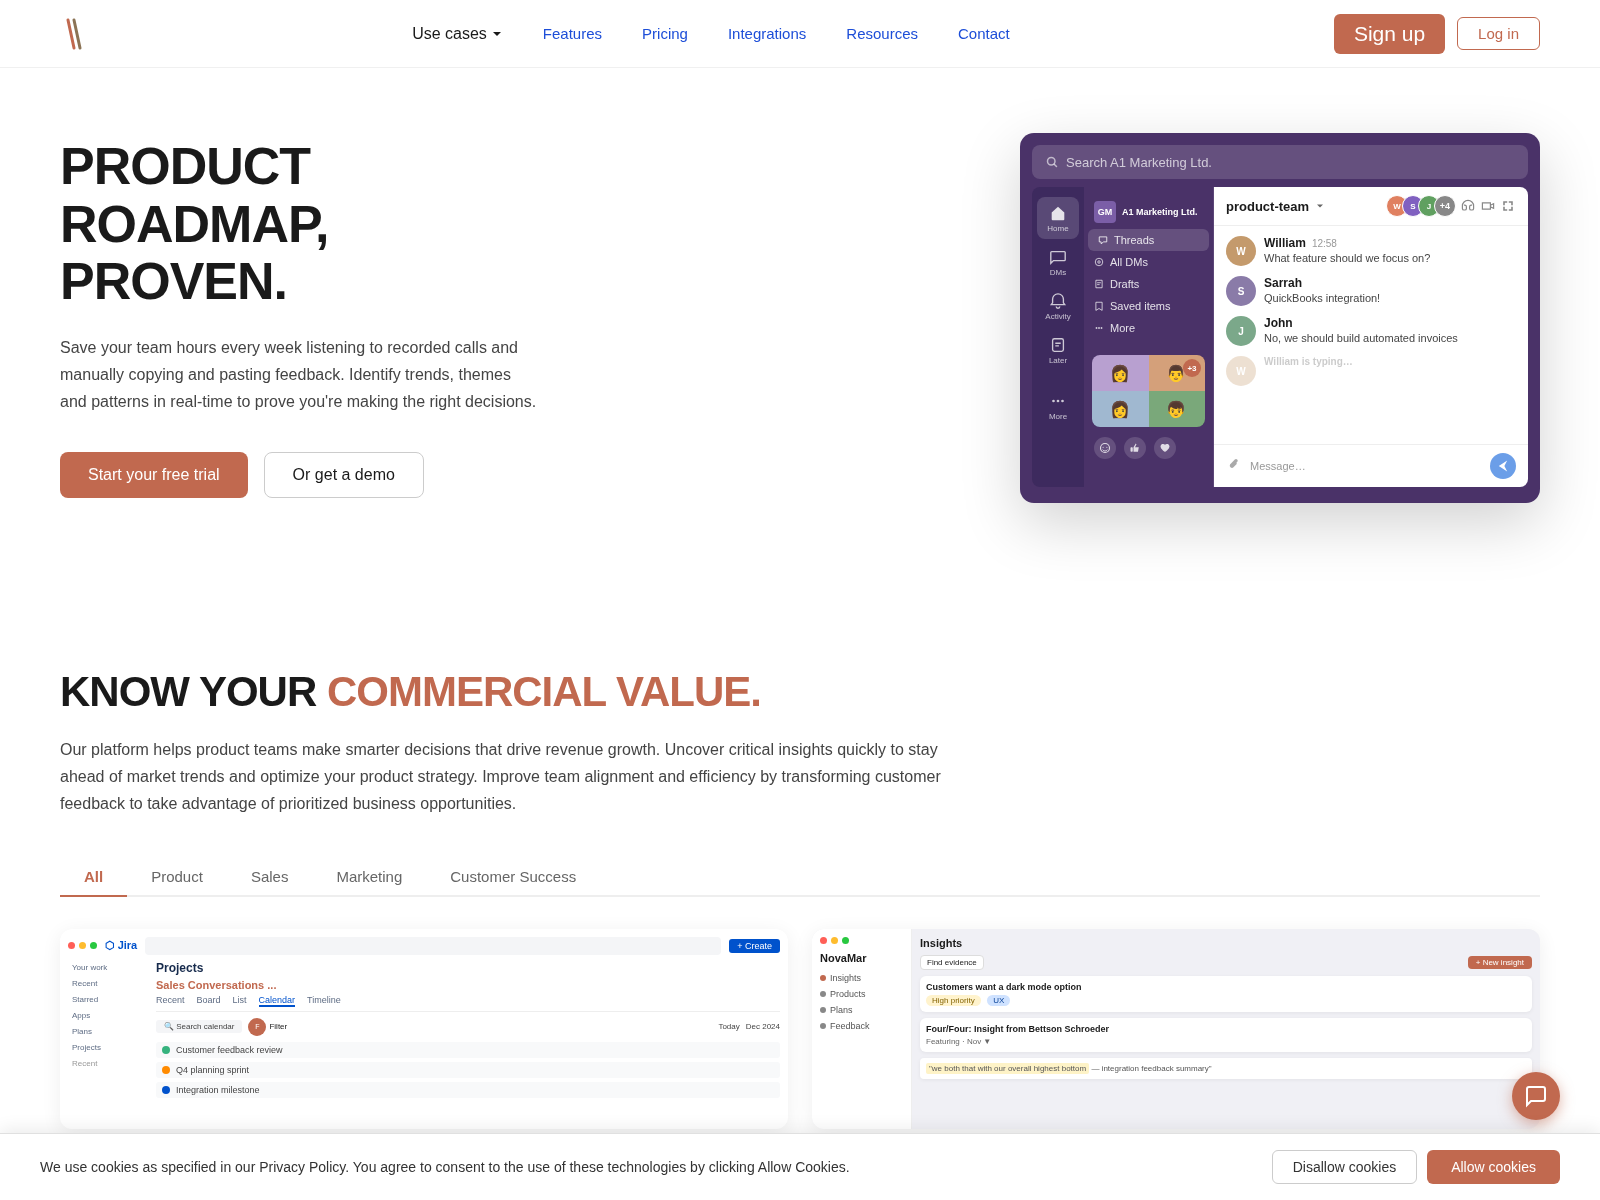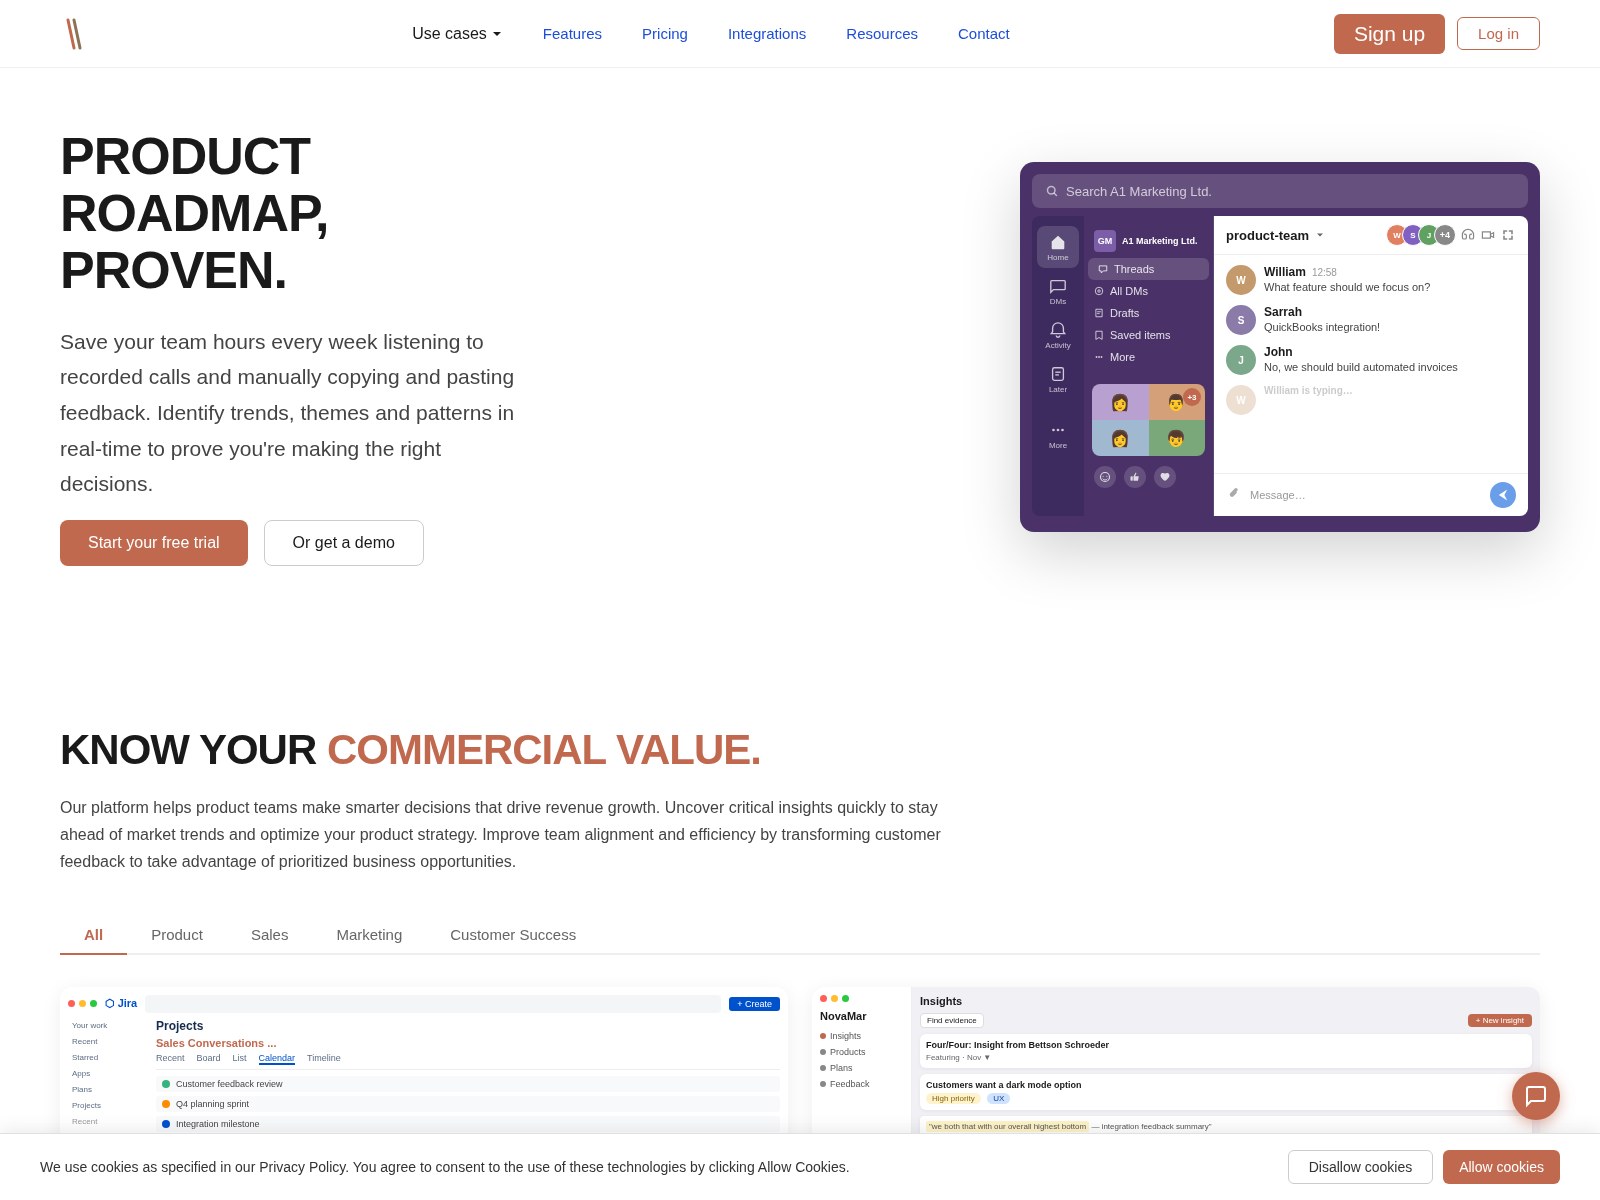--- a/index.html
+++ b/index.html
@@ -27,21 +27,21 @@
       border-radius: 6px; font-size: 15px; cursor: pointer; font-weight: 500;
     }
 
     
     .hero {
       display: flex; align-items: center; justify-content: space-between;
       padding: 60px 60px 80px 60px; min-height: 520px; gap: 40px;
     }
     .hero-left { flex: 0 0 480px; max-width: 480px; }
     .hero-title { font-size: 52px; font-weight: 800; line-height: 1.1; letter-spacing: -1px; margin-bottom: 24px; }
-    .hero-subtitle { font-size: 21px; color: #444; line-height: 1.7; margin-bottom: 18px; }
+    .hero-subtitle { font-size: 16px; color: #444; line-height: 1.7; margin-bottom: 36px; }
     .hero-buttons { display: flex; gap: 16px; }
     .btn-primary {
       background: #c1694f; color: #fff; border: none; padding: 8px 28px;
       border-radius: 8px; font-size: 16px; cursor: pointer; font-weight: 500;
     }
     .btn-secondary {
       background: #fff; color: #1a1a1a; border: 1.5px solid #ccc; padding: 13px 28px;
       border-radius: 8px; font-size: 16px; cursor: pointer; font-weight: 500;
     }
 
@@ -174,21 +174,21 @@
       display: flex; align-items: center; justify-content: space-between;
       z-index: 999; box-shadow: 0 -4px 16px rgba(0,0,0,0.08);
     }
     .cookie-text { font-size: 14px; color: #333; flex: 1; margin-right: 40px; }
     .cookie-buttons { display: flex; gap: 10px; flex-shrink: 0; }
     .btn-disallow {
       background: #fff; color: #333; border: 1.5px solid #ccc; padding: 8px 20px;
       border-radius: 6px; font-size: 14px; cursor: pointer;
     }
     .btn-allow {
-      background: #c1694f; color: #fff; border: none; padding: 8px 16px;
+      background: #c1694f; color: #fff; border: none; padding: 8px 24px;
       border-radius: 6px; font-size: 14px; cursor: pointer;
     }
 
     
     .chat-widget {
       position: fixed; bottom: 80px; right: 40px; width: 48px; height: 48px;
       background: #c1694f; border-radius: 50%; display: flex; align-items: center;
       justify-content: center; cursor: pointer; z-index: 998;
       box-shadow: 0 4px 14px rgba(193,105,79,0.5);
     }
@@ -489,20 +489,30 @@
           <div style="flex:1;">
             <div class="jira-title">Projects</div>
             <div class="jira-title" style="color:#c1694f;font-size:11px;">Sales Conversations ...</div>
             <div class="jira-nav">
               <span>Recent</span>
               <span>Board</span>
               <span>List</span>
               <span class="active">Calendar</span>
               <span>Timeline</span>
             </div>
+            <div style="display:flex;gap:6px;margin-bottom:6px;align-items:center;">
+              <div style="background:#f4f5f7;border-radius:3px;padding:2px 8px;font-size:8px;color:#444;cursor:pointer;">🔍 Search calendar</div>
+              <div style="display:flex;align-items:center;gap:3px;font-size:8px;cursor:pointer;">
+                <div style="width:18px;height:18px;border-radius:50%;background:#c1694f;display:flex;align-items:center;justify-content:center;color:#fff;font-size:7px;">F</div>
+                Filter
+              </div>
+              <div style="flex:1;"></div>
+              <div style="font-size:8px;color:#444;">Today</div>
+              <div style="font-size:8px;color:#444;">Dec 2024</div>
+            </div>
             <div class="jira-rows">
               <div class="jira-row">
                 <div class="jira-dot"></div>
                 <span class="jira-row-text">Customer feedback review</span>
               </div>
               <div class="jira-row">
                 <div class="jira-dot orange"></div>
                 <span class="jira-row-text">Q4 planning sprint</span>
               </div>
               <div class="jira-row">
@@ -541,29 +551,29 @@
             <span>Feedback</span>
           </div>
         </div>
         <div class="nm-main">
           <div class="nm-header">Insights</div>
           <div style="display:flex;justify-content:space-between;margin-bottom:6px;align-items:center;">
             <div style="background:#fff;border-radius:4px;padding:2px 6px;font-size:8px;border:1px solid #ddd;cursor:pointer;">Find evidence</div>
             <div style="background:#c1694f;border-radius:4px;padding:2px 8px;font-size:8px;color:#fff;cursor:pointer;">+ New insight</div>
           </div>
           <div class="nm-card">
-            <div style="font-weight:600;font-size:9px;margin-bottom:3px;">Four/Four: Insight from Bettson Schroeder</div>
-            <div style="font-size:8px;color:#666;">Featuring · Nov ▼</div>
-          </div>
-          <div class="nm-card">
             <div style="font-weight:600;font-size:9px;margin-bottom:3px;">Customers want a dark mode option</div>
             <div>
               <span class="nm-tag yellow">High priority</span>
               <span class="nm-tag blue2">UX</span>
             </div>
+          </div>
+          <div class="nm-card">
+            <div style="font-weight:600;font-size:9px;margin-bottom:3px;">Four/Four: Insight from Bettson Schroeder</div>
+            <div style="font-size:8px;color:#666;">Featuring · Nov ▼</div>
           </div>
           <div style="background:#fff;border-radius:4px;padding:6px;box-shadow:0 1px 4px rgba(0,0,0,0.06);font-size:8px;color:#555;">
             <span style="background:#fef3c7;padding:1px 3px;border-radius:2px;">"we both that with our overall highest bottom</span>
             <span> — integration feedback summary"</span>
           </div>
         </div>
       </div>
     </div>
   </div>
 </section>

